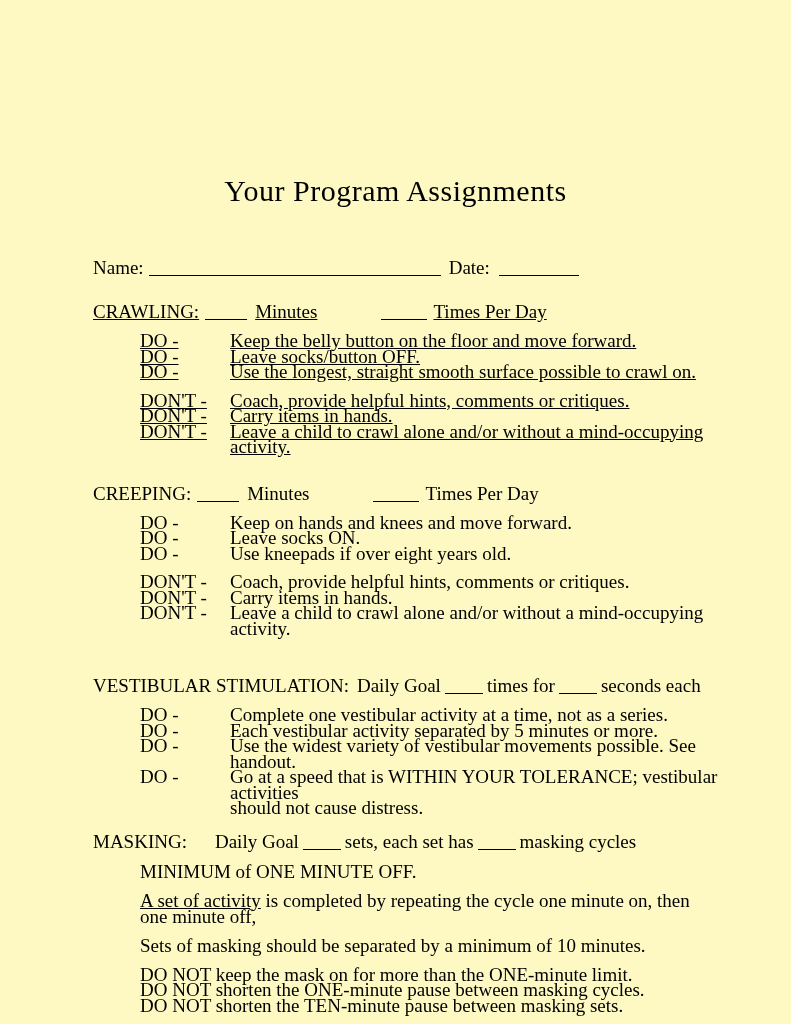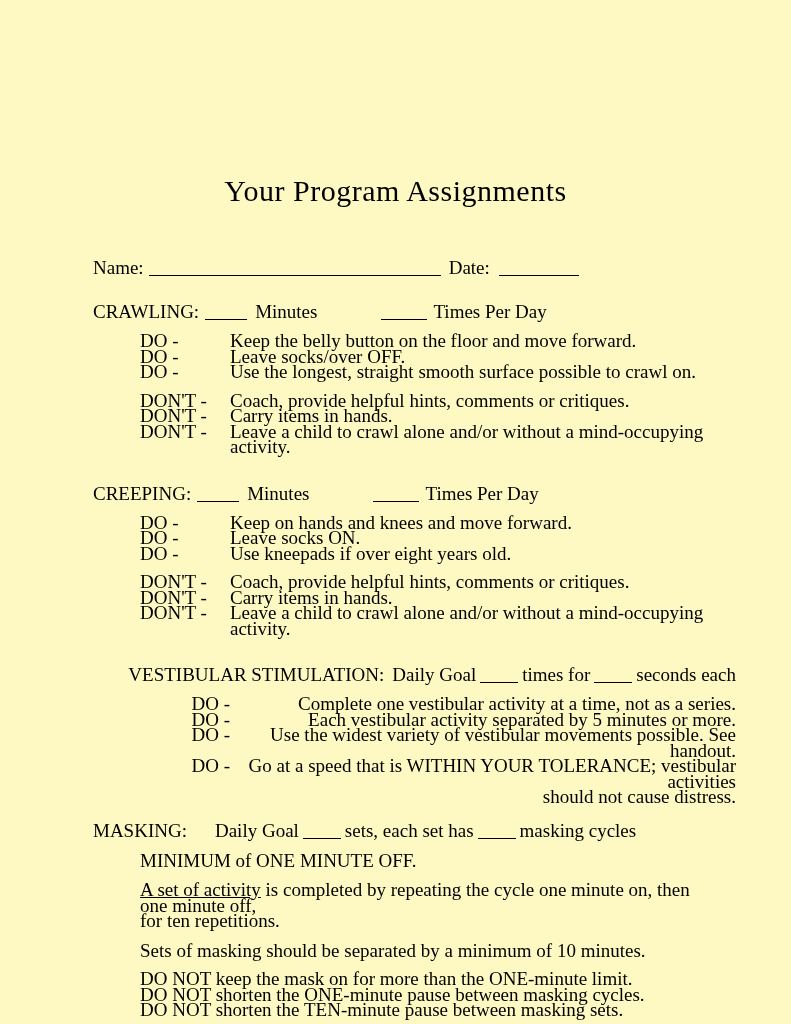--- a/index.html
+++ b/index.html
@@ -36,23 +36,23 @@
 
   .w38 { width: 38px; }
   .w42 { width: 42px; }
   .w46 { width: 46px; }
   .ml4 { margin-left: 4px; }
   .ml6 { margin-left: 6px; }
   .ml8 { margin-left: 8px; }
   .ml28 { margin-left: 28px; }
   .ml64 { margin-left: 64px; }
 
-  .section-crawling  { margin-top: 28px; }
+  .section-crawling  { margin-top: 28px; text-decoration: underline; }
   .section-creeping  { margin-top: 31px; }
-  .section-vestibular{ margin-top: 31px; text-align: right; }
+  .section-vestibular{ margin-top: 42px; }
   .section-masking   { margin-top: 18px; }
 
   .section-head { white-space: nowrap; }
   .block { margin-top: 13px; }
 
   .item-row { display: flex; }
   .item-label { flex: none; width: 90px; margin-left: 47px; }
   .item-text { flex: 1; }
 
   .mask-para { margin: 14px 35px 0 47px; }
@@ -76,21 +76,21 @@
       <div class="section-head">
         <span>CRAWLING:</span><span class="blank w42 ml6"></span><span class="ml8">Minutes</span><span class="blank w46 ml64"></span><span class="ml6">Times Per Day</span>
       </div>
       <div class="block">
         <div class="item-row">
           <span class="item-label">DO -</span>
           <span class="item-text">Keep the belly button on the floor and move forward.</span>
         </div>
         <div class="item-row">
           <span class="item-label">DO -</span>
-          <span class="item-text">Leave socks/over OFF.</span>
+          <span class="item-text">Leave socks/button OFF.</span>
         </div>
         <div class="item-row">
           <span class="item-label">DO -</span>
           <span class="item-text">Use the longest, straight smooth surface possible to crawl on.</span>
         </div>
       </div>
       <div class="block">
         <div class="item-row">
           <span class="item-label">DON'T -</span>
           <span class="item-text">Coach, provide helpful hints, comments or critiques.</span>
@@ -171,21 +171,20 @@
       <div class="section-head">
         <span>MASKING:</span><span class="ml28">Daily Goal</span><span class="blank w38 ml4"></span><span class="ml4">sets, each set has</span><span class="blank w38 ml4"></span><span class="ml4">masking cycles</span>
       </div>
 
       <div class="mask-para">
         <div>MINIMUM of ONE MINUTE OFF.</div>
       </div>
 
       <div class="mask-para">
         <div><span class="u">A set of activity</span><span> is completed by repeating the cycle one minute on, then one minute off,</span></div>
-        <div>for ten repetitions.</div>
       </div>
 
       <div class="mask-para">Sets of masking should be separated by a minimum of 10 minutes.</div>
 
       <div class="donot-block">
         <div>DO NOT keep the mask on for more than the ONE-minute limit.</div>
         <div>DO NOT shorten the ONE-minute pause between masking cycles.</div>
         <div>DO NOT shorten the TEN-minute pause between masking sets.</div>
       </div>
     </div>

